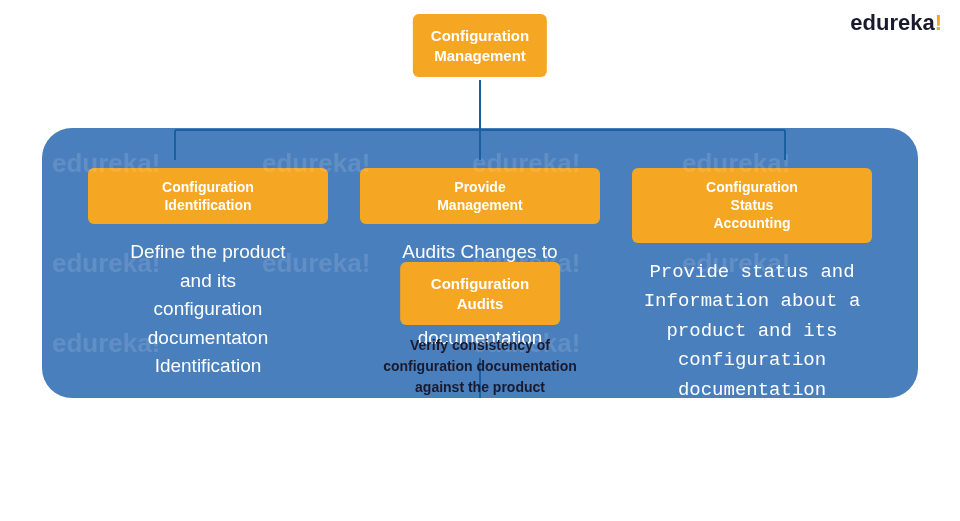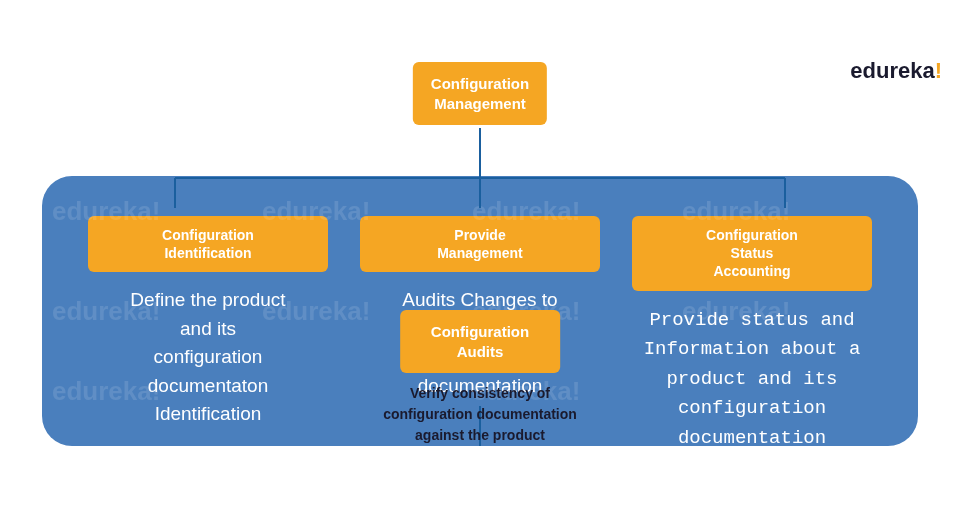--- a/index.html
+++ b/index.html
@@ -11,21 +11,20 @@
       font-family: 'Arial', sans-serif;
       overflow: hidden;
       position: relative;
     }
 
     .page-container {
       width: 960px;
       height: 408px;
       position: relative;
       background: #fff;
-      margin-top: 48px;
     }
 
     
     .edureka-logo {
       position: absolute;
       top: 10px;
       right: 18px;
       font-size: 22px;
       font-weight: bold;
       color: #1a1a2e;

